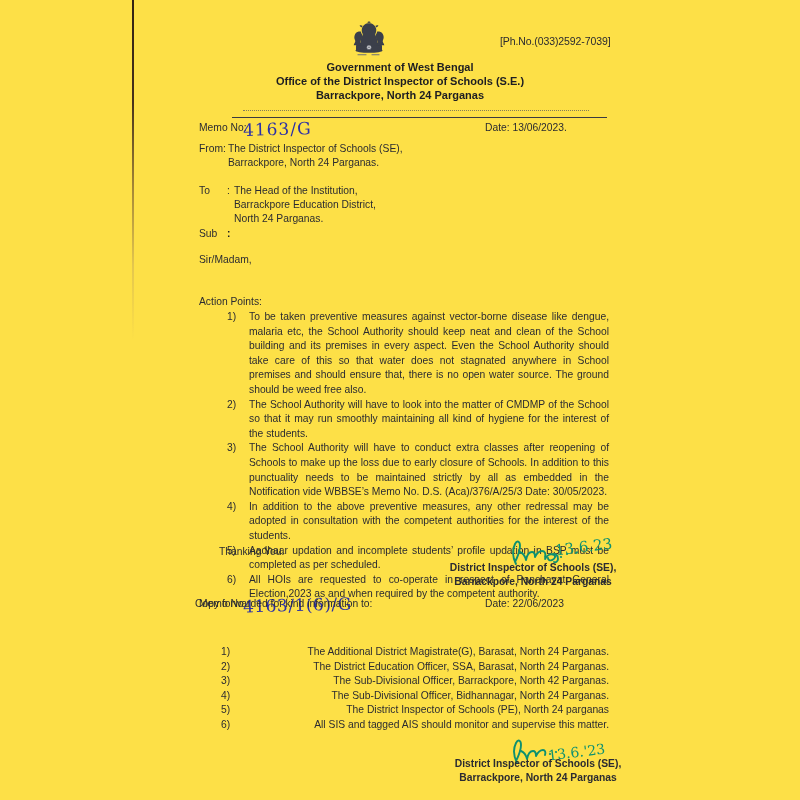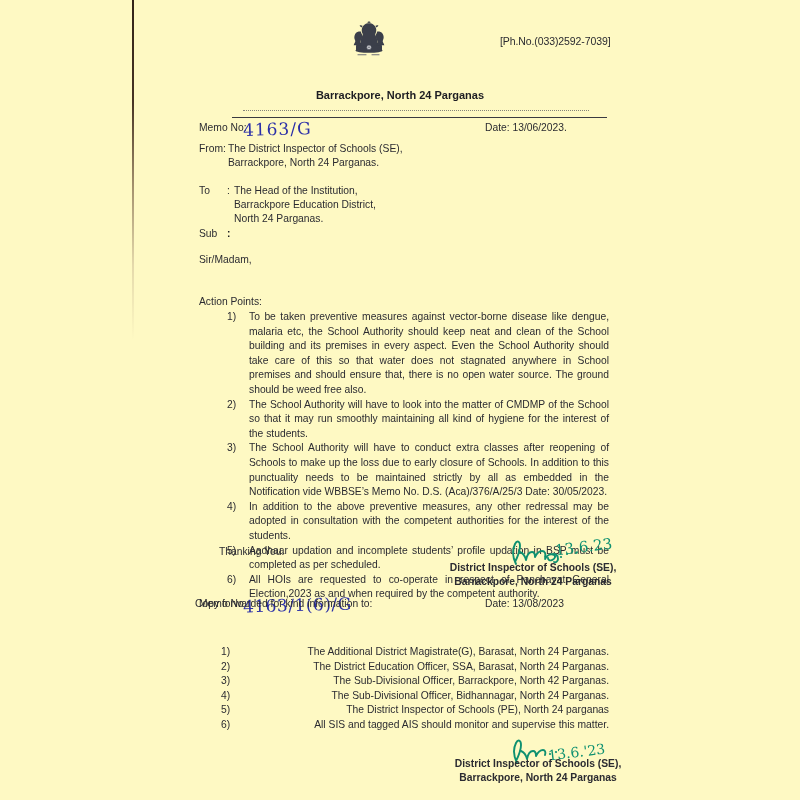--- a/index.html
+++ b/index.html
@@ -8,21 +8,21 @@
     background: #ffffff;
   }
   body {
     font-family: "Liberation Sans", sans-serif;
     color: #231f20;
   }
   #page {
     position: relative;
     width: 800px;
     height: 800px;
-    background: #fef9c3;
+    background: #fde047;
     overflow: hidden;
   }
   
   .scan-streak {
     position: absolute;
     left: 132px;
     top: 0;
     width: 2px;
     height: 340px;
     background: linear-gradient(to bottom,
@@ -203,20 +203,22 @@
 
         <g fill="#6d6f78">
           <rect x="12.5" y="35.2" width="9" height="1.1" rx="0.4"></rect>
           <rect x="26.5" y="35.2" width="8" height="1.1" rx="0.4"></rect>
         </g>
       </svg>
     </div>
 
     <div class="phone">[Ph.No.(033)2592-7039]</div>
 
+    <div class="hdr-line hdr-1">Government of West Bengal</div>
+    <div class="hdr-line hdr-2">Office of the District Inspector of Schools (S.E.)</div>
     <div class="hdr-line hdr-3">Barrackpore, North 24 Parganas</div>
 
     <div class="rule-dotted"></div>
     <div class="rule-solid"></div>
 
     <div class="t" style="left:199px; top:122px;">Memo No:</div>
     <div class="hand hand-1">4163/G</div>
     <div class="t" style="left:485px; top:122px;">Date: 13/06/2023.</div>
 
     <div class="t" style="left:199px; top:143px;">From:</div>
@@ -282,21 +284,21 @@
       </svg>
     </div>
     <div class="sig-date" style="left:555px; top:538px;">13.6.23</div>
     <div class="sig-block" style="left:443px; top:561px; width:180px;">
       <div>District Inspector of Schools (SE),</div>
       <div>Barrackpore, North 24 Parganas</div>
     </div>
 
     <div class="t" style="left:199px; top:598px;">Memo No.:</div>
     <div class="hand hand-2">4163/1(6)/G</div>
-    <div class="t" style="left:485px; top:598px;">Date: 13/08/2023</div>
+    <div class="t" style="left:485px; top:598px;">Date: 22/06/2023</div>
 
     <div class="t" style="left:195px; top:598px;">Copy forwarded for kind information to:</div>
 
     <div class="numlist" style="left:219px; top:645px; width:390px;">
       <div class="numrow">
         <span class="num">1)</span>
         <span class="numtext noj">The Additional District Magistrate(G), Barasat, North 24 Parganas.</span>
       </div>
       <div class="numrow">
         <span class="num">2)</span>

